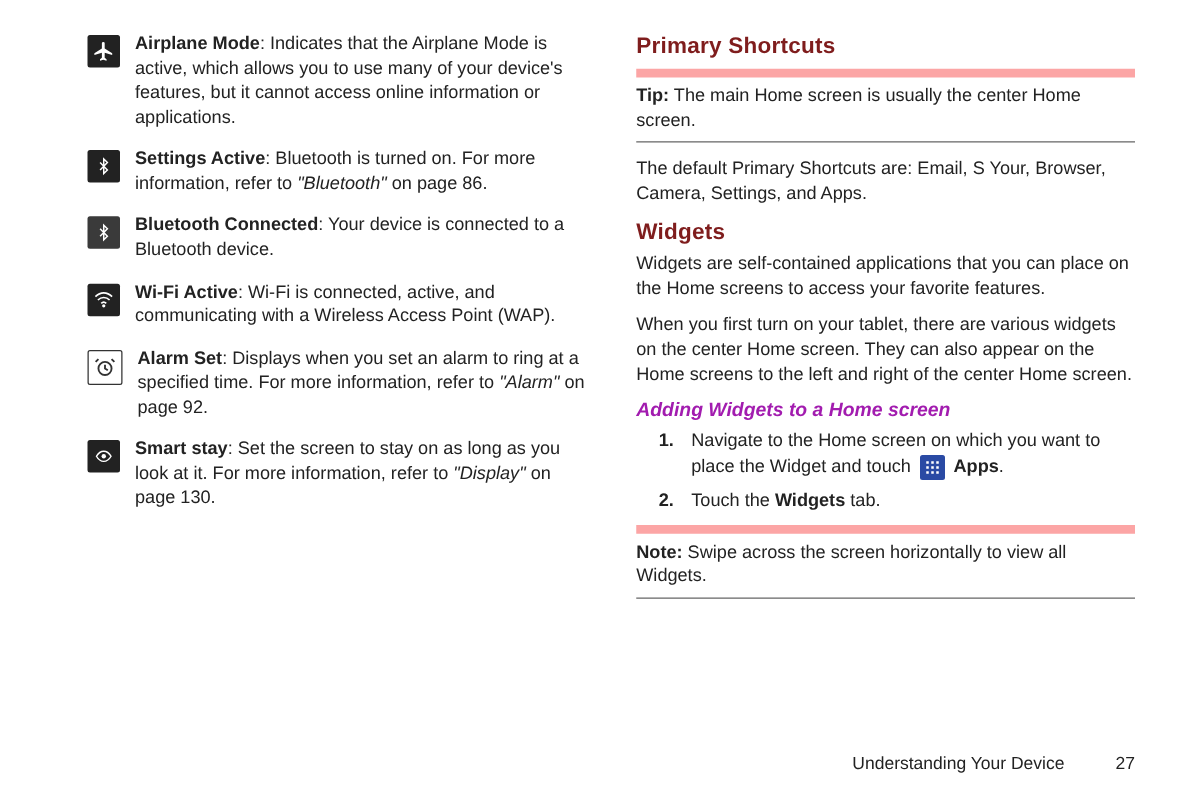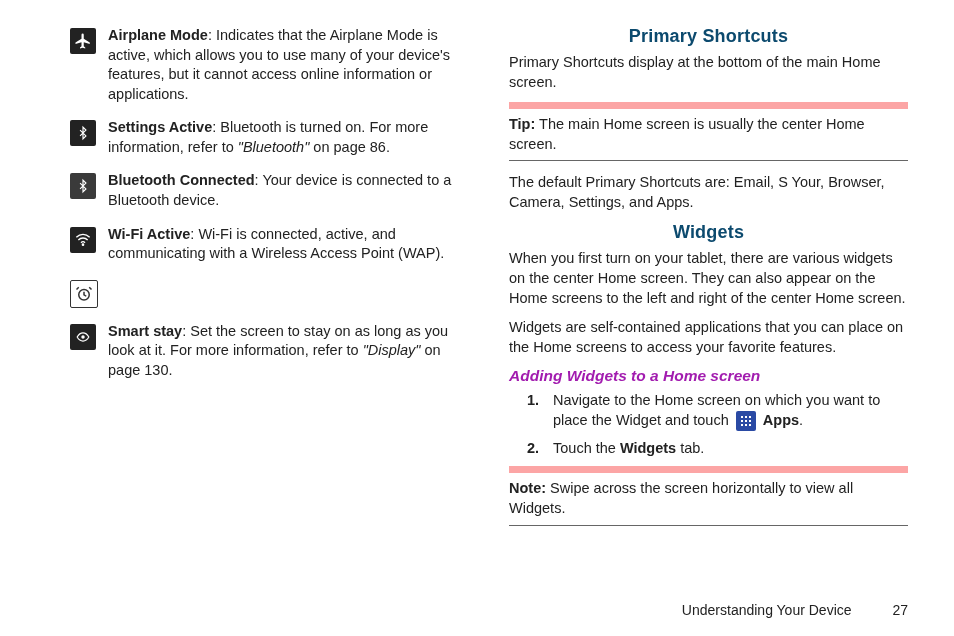--- a/index.html
+++ b/index.html
@@ -41,26 +41,25 @@
     line-height: 1;
     border-radius: 2px;
     margin-top: 2px;
   }
   .icon-row .text {
     line-height: 1.35;
   }
   .bold { font-weight: bold; }
   .ital { font-style: italic; }
   h2.blue {
-    color: #0c4a6e;
+    color: #7f1d1d;
     margin: 0 0 6px 0;
     font-size: 18px;
     font-weight: 800;
     letter-spacing: 0.2px;
-    text-align: center;
   }
   h3.blueital {
     color: #a21caf;
     font-style: italic;
     font-weight: bold;
     margin: 10px 0 6px 0;
     font-size: 15.5px;
   }
   p { margin: 0 0 10px 0; line-height: 1.35; }
   .notebox {
@@ -150,47 +149,47 @@
     </div>
 
     <div class="icon-row">
       <div class="icon-box" style="background:#fff;border:1px solid #333;color:#333">
         <svg width="18" height="18" viewBox="0 0 24 24" fill="none" stroke="#333" stroke-width="2">
             <circle cx="12" cy="13" r="7"></circle>
             <path d="M12 9v4l3 2"></path>
             <path d="M5 3L2 6M19 3l3 3"></path>
           </svg>
       </div>
+      <div class="text"><span class="bold">Alarm Set</span><span>: Displays when you set an alarm to ring at a specified time. For more information, refer to </span><span class="ital">"Alarm"</span><span> on page 92.</span></div>
     </div>
 
     <div class="icon-row">
       <div class="icon-box">
         <svg width="18" height="14" viewBox="0 0 24 24" fill="white">
             <path d="M12 5C6 5 2 12 2 12s4 7 10 7 10-7 10-7-4-7-10-7z" fill="none" stroke="white" stroke-width="2"></path>
             <circle cx="12" cy="12" r="3"></circle>
           </svg>
       </div>
       <div class="text"><span class="bold">Smart stay</span><span>: Set the screen to stay on as long as you look at it. For more information, refer to </span><span class="ital">"Display"</span><span> on page 130.</span></div>
     </div>
 
   </div>
 
   <div class="col">
     <h2 class="blue">Primary Shortcuts</h2>
-    <p>Primary Shortcuts display at the bottom of the main Home screen.</p>
 
     <div class="notebox">
       <span class="bold">Tip:</span><span> The main Home screen is usually the center Home screen.</span>
     </div>
 
     <p>The default Primary Shortcuts are: Email, S Your, Browser, Camera, Settings, and Apps.</p>
 
     <h2 class="blue">Widgets</h2>
+    <p>Widgets are self-contained applications that you can place on the Home screens to access your favorite features.</p>
     <p>When you first turn on your tablet, there are various widgets on the center Home screen. They can also appear on the Home screens to the left and right of the center Home screen.</p>
-    <p>Widgets are self-contained applications that you can place on the Home screens to access your favorite features.</p>
 
     <h3 class="blueital">Adding Widgets to a Home screen</h3>
 
     <div class="steps">
       <div class="step">
         <div class="num">1.</div>
         <div>
           <span>Navigate to the Home screen on which you want to place the Widget and touch </span><span class="inline-icon">
               <svg width="12" height="12" viewBox="0 0 12 12">
                 <rect x="1" y="1" width="2" height="2" fill="white"></rect>

